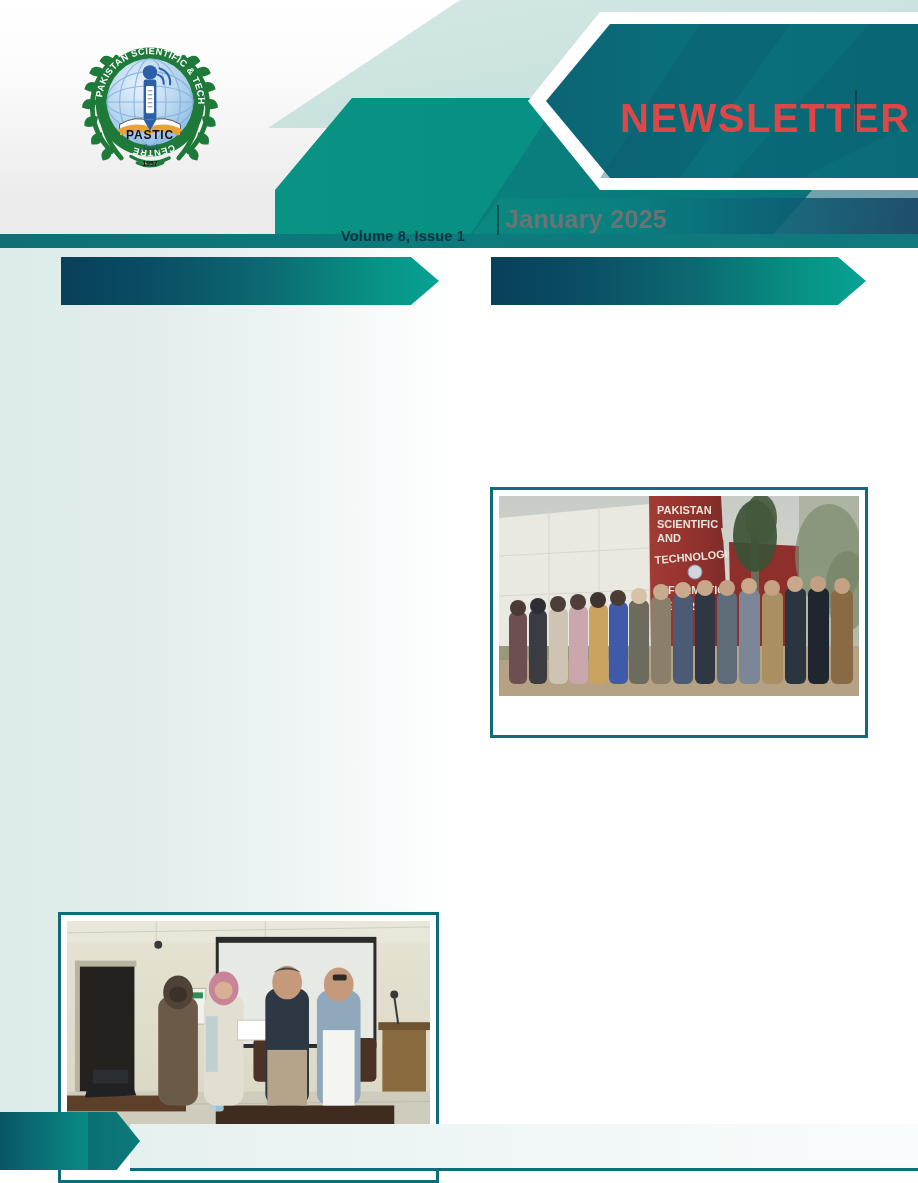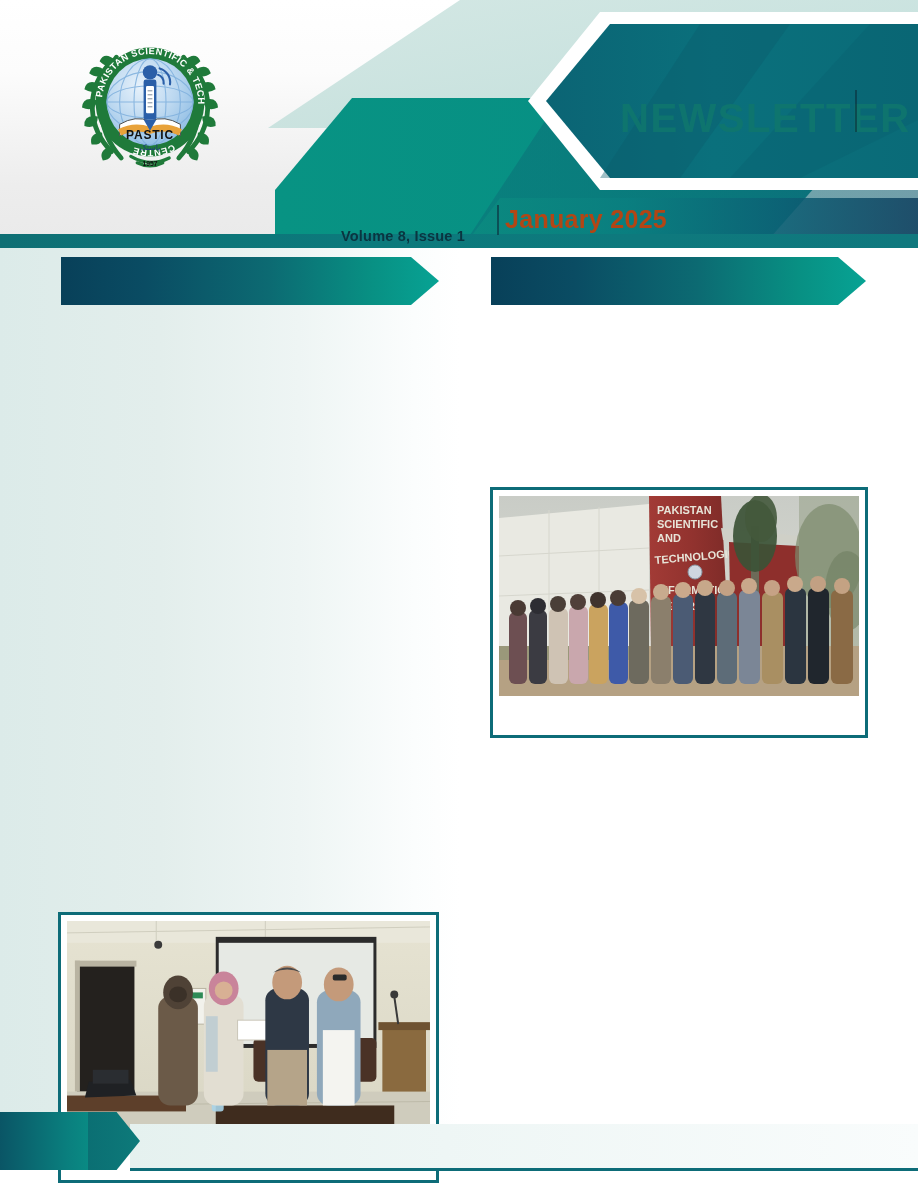--- a/index.html
+++ b/index.html
@@ -46,21 +46,21 @@
     width: 918px;
     height: 14px;
     background: linear-gradient(90deg, #0f6f74 0%, #0c7a7c 40%, #10787e 100%);
   }
   .newsletter-word {
     position: absolute;
     left: 620px; top: 96px;
     font-size: 40px;
     font-weight: 700;
     letter-spacing: 1.5px;
-    color: #0f766e;
+    color: #ef4444;
     opacity: .93;
     font-family: "Liberation Sans", sans-serif;
   }
   .newsletter-caret {
     position: absolute;
     left: 855px; top: 90px;
     width: 2px; height: 42px;
     background: #0c2f3b;
     opacity: .6;
   }
@@ -77,21 +77,21 @@
     left: 497px; top: 205px;
     width: 2px; height: 30px;
     background: #0c3c48;
     opacity: .75;
   }
   .date-text {
     position: absolute;
     left: 505px; top: 205px;
     font-size: 25px;
     font-weight: 700;
-    color: #c2410c;
+    color: #737373;
     opacity: .92;
     letter-spacing: .3px;
   }
 
   
   .logo {
     position: absolute;
     left: 70px; top: 22px;
     width: 160px; height: 160px;
   }

